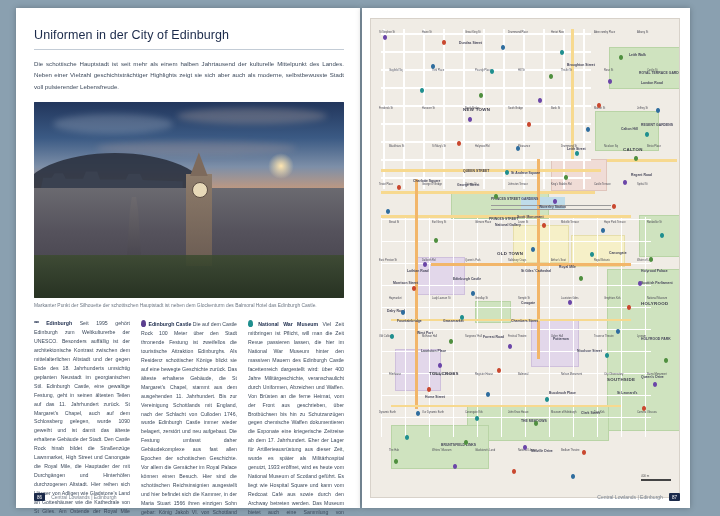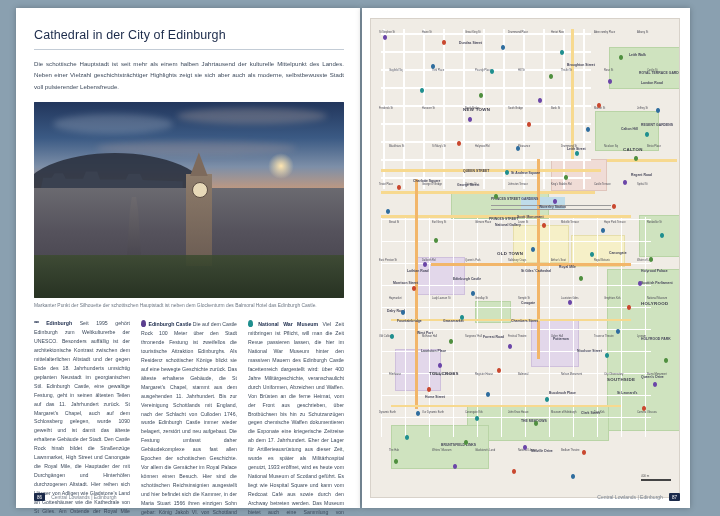--- a/index.html
+++ b/index.html
@@ -179,21 +179,21 @@
   }
   .scalebar{width:30px;height:2px;background:#444;margin-top:1px;}
 </style>
 </head>
 <body>
 
 <div class="spread">
 
   <div class="page page-left">
 
-    <h1 class="title">Cathedral in der City of Edinburgh</h1>
+    <h1 class="title">Uniformen in der City of Edinburgh</h1>
     <div class="rule"></div>
 
     <p class="lede">Die schottische Hauptstadt ist seit mehr als einem halben Jahrtausend der kulturelle Mittelpunkt des Landes. Neben einer Vielzahl geschichtsträchtiger Highlights zeigt sie sich aber auch als moderne, selbstbewusste Stadt voll pulsierender Lebensfreude.</p>
 
     <div class="photo">
       <div class="sky"></div>
       <div class="cloud c1"></div>
       <div class="cloud c2"></div>
       <div class="cloud c3"></div>
       <div class="sun"></div>

